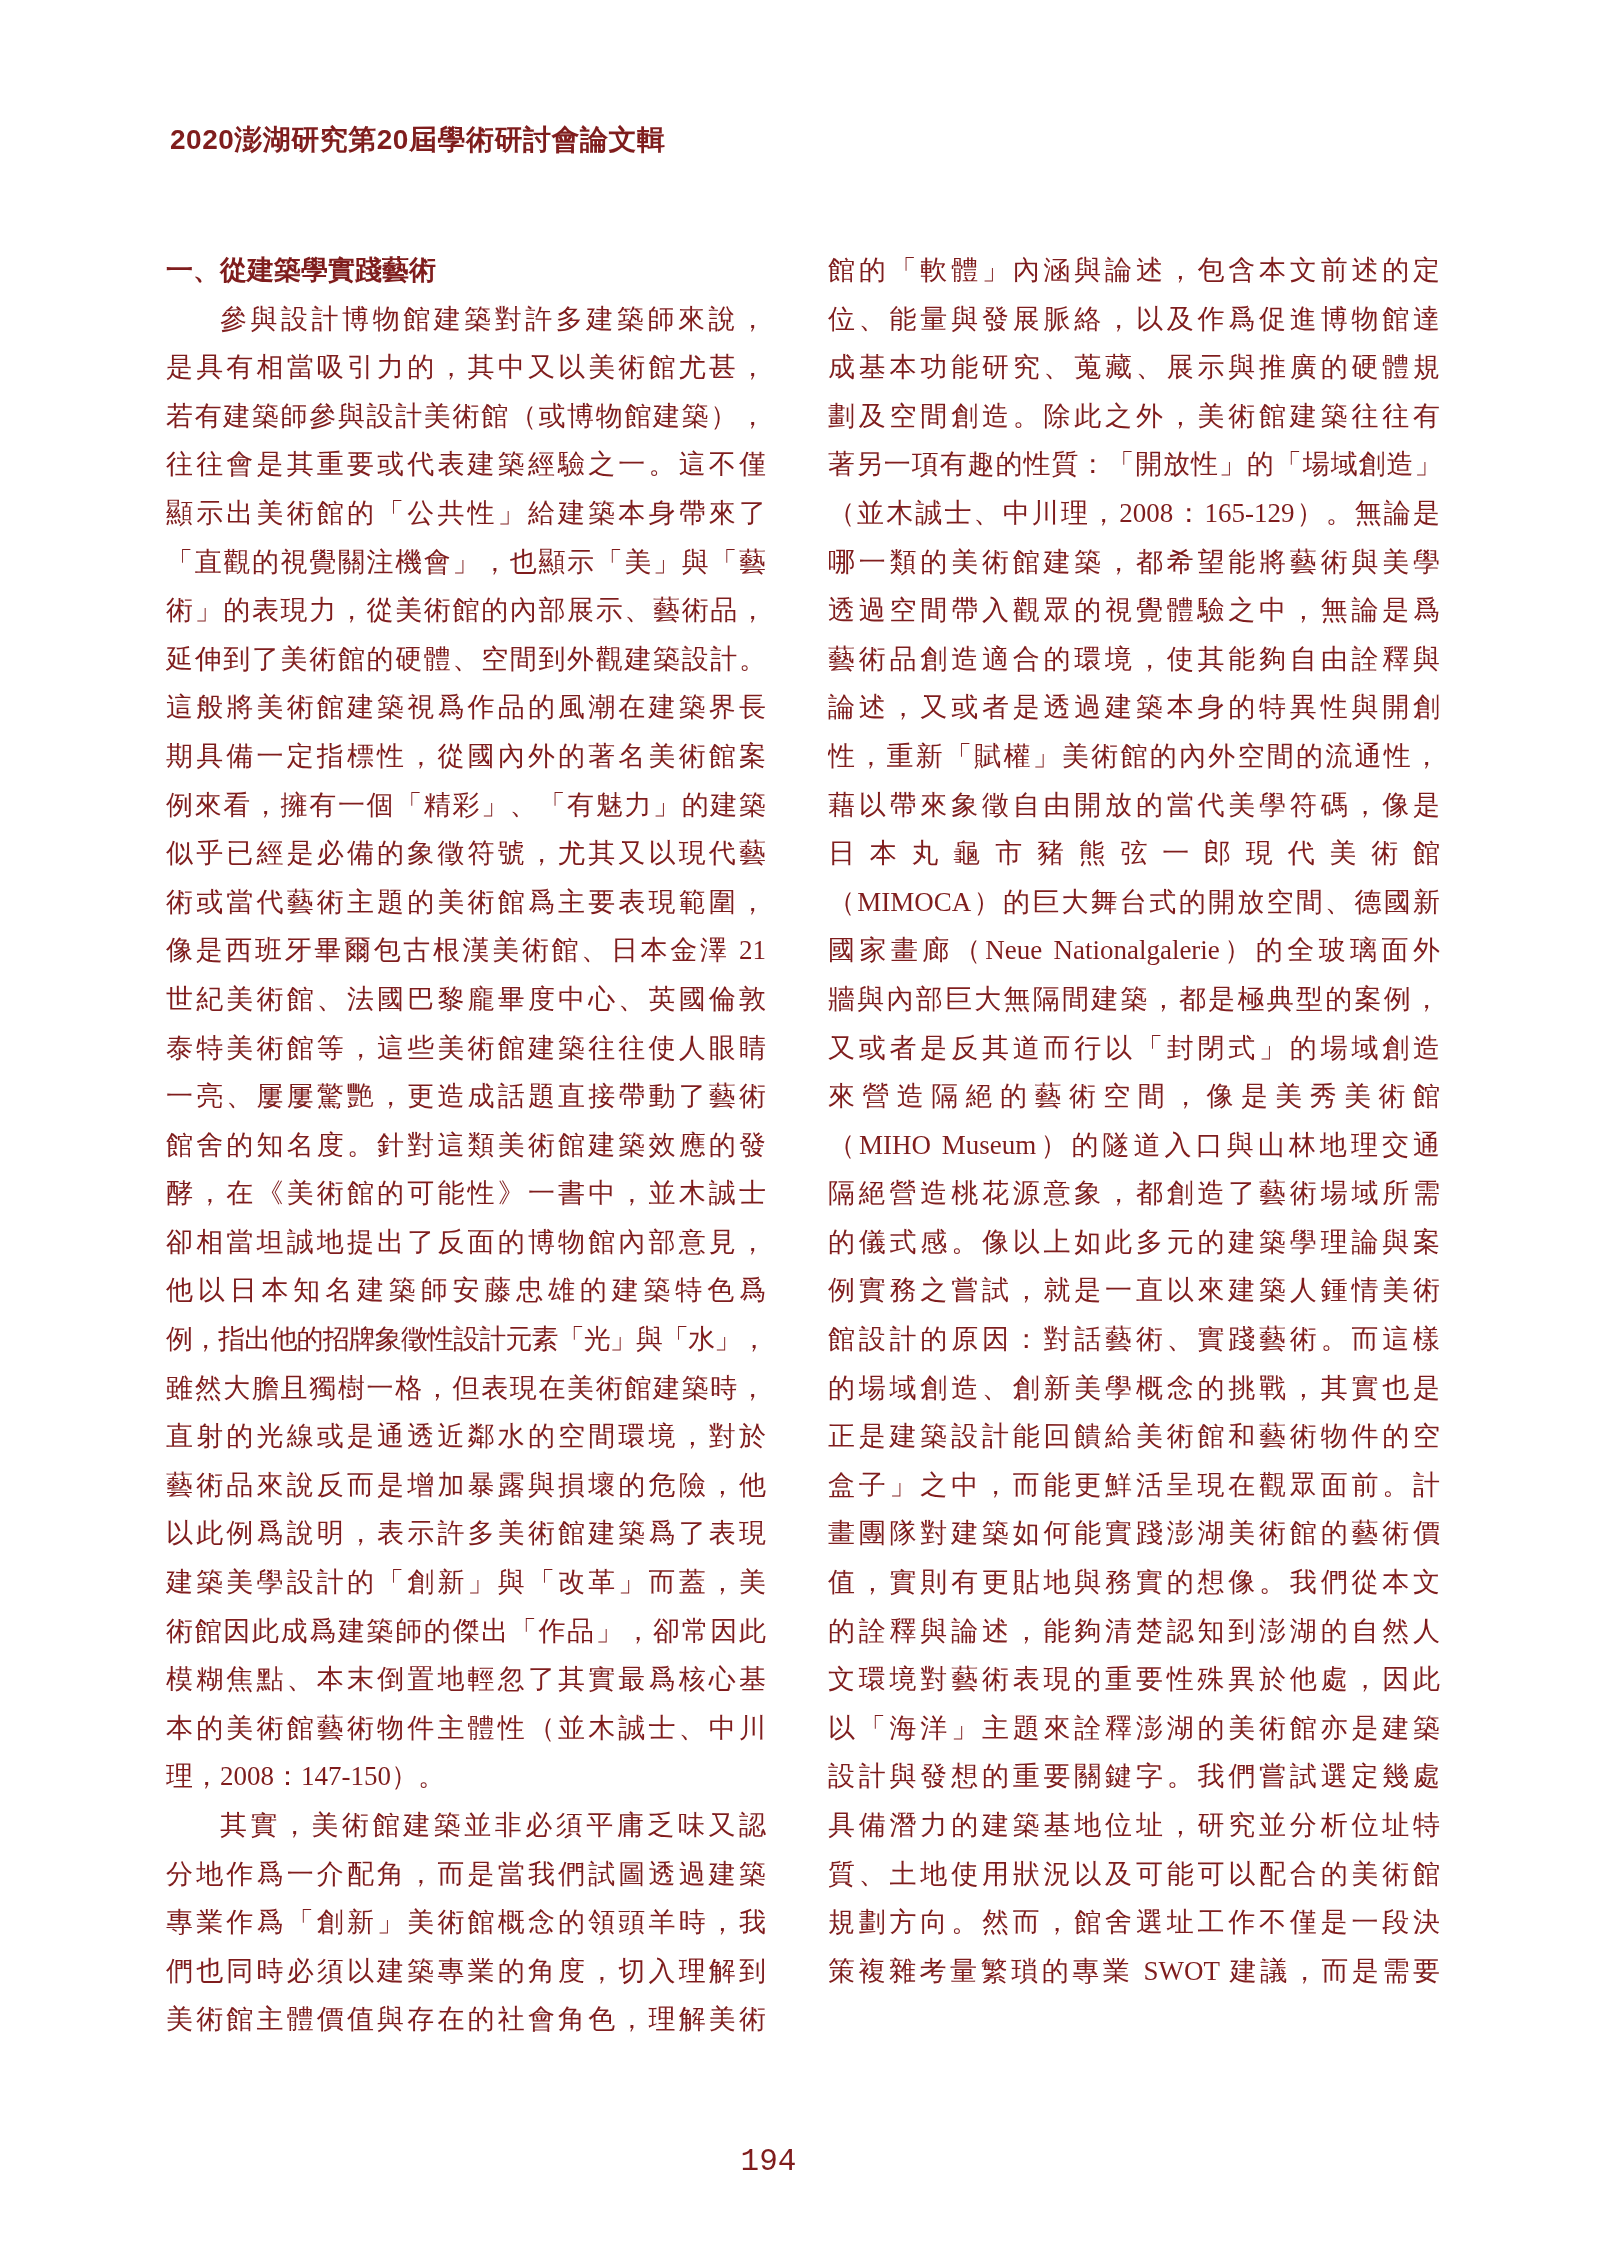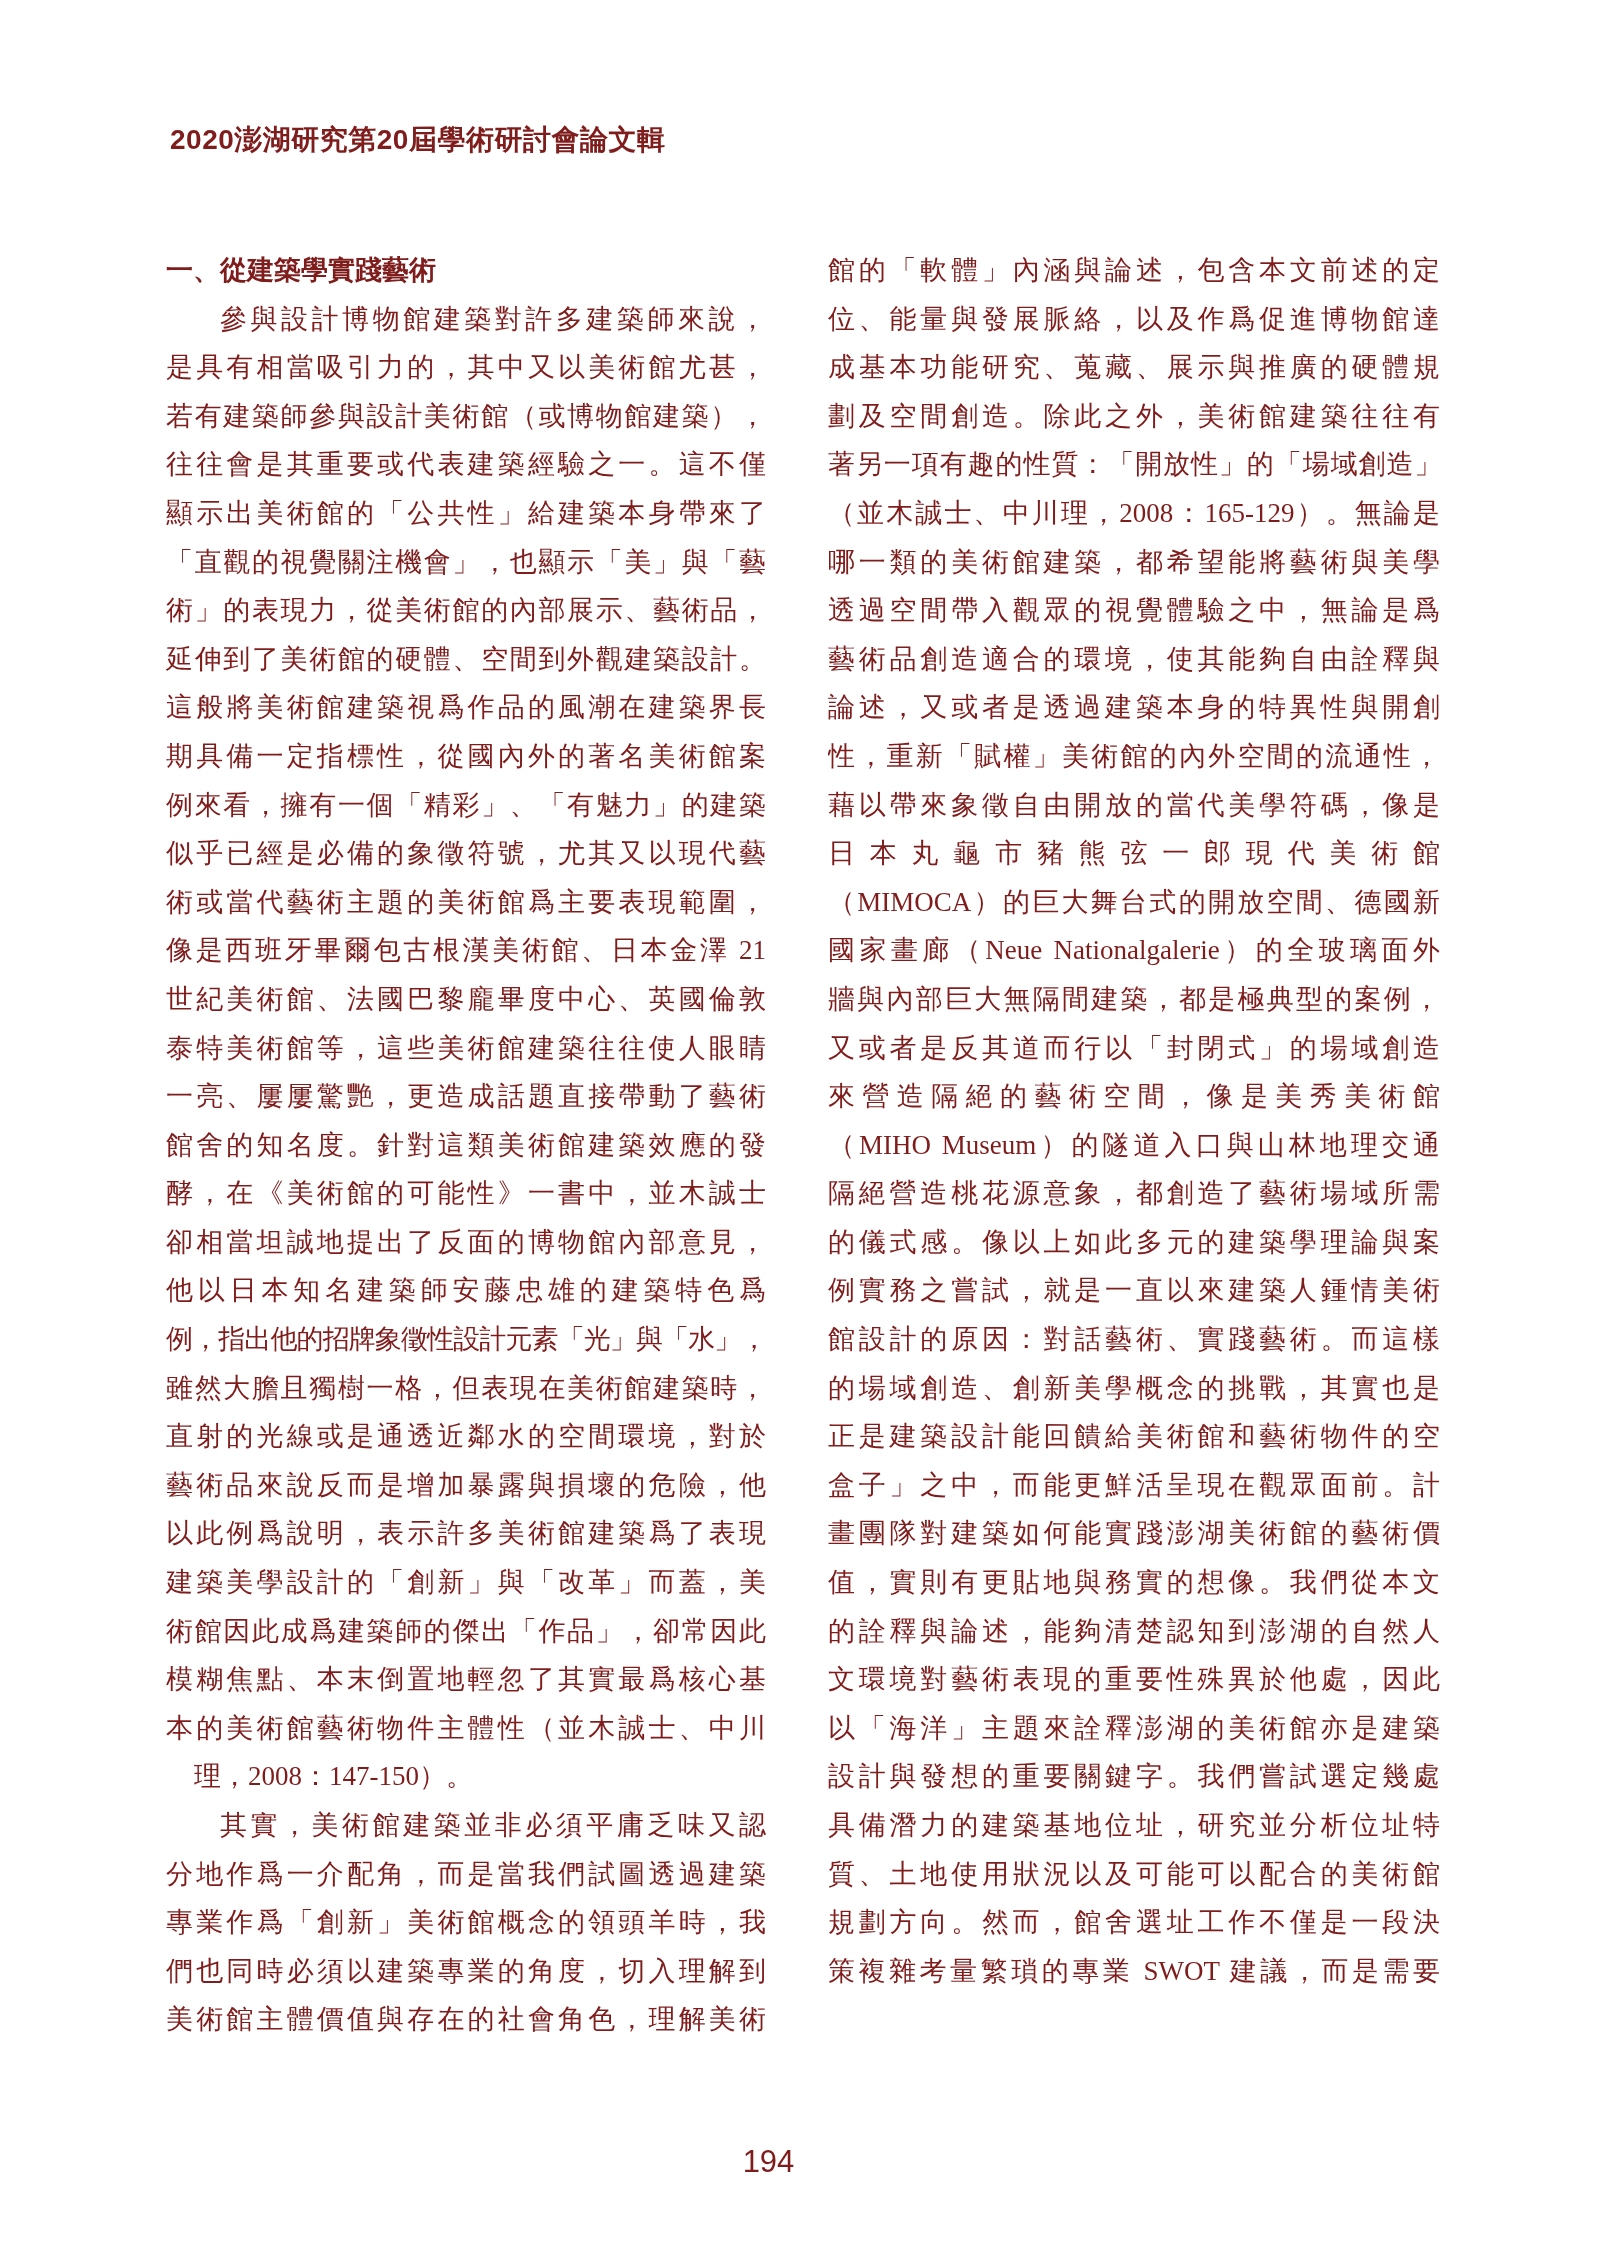--- a/index.html
+++ b/index.html
@@ -46,31 +46,30 @@
     height: 48.6px;
     line-height: 48.6px;
     font-size: 27px;
     text-align: justify;
     text-align-last: justify;
     overflow: hidden;
   }
   .line.no-stretch {
     text-align: left;
     text-align-last: left;
-    margin-left: 28px;
   }
   .line.indent { text-indent: 54px; }
   .line.tight  { letter-spacing: -1.4px; }
   .page-number {
     position: absolute;
     left: 0;
     top: 2144px;
     width: 1537px;
     text-align: center;
-    font-family: Liberation Sans, sans-serif;
+    font-family: Liberation Mono, monospace;
     font-size: 31px;
   }
 </style>
 </head>
 <body>
 
 <div class="page">
 
   <div class="running-header">2020澎湖研究第20屆學術研討會論文輯</div>
 

